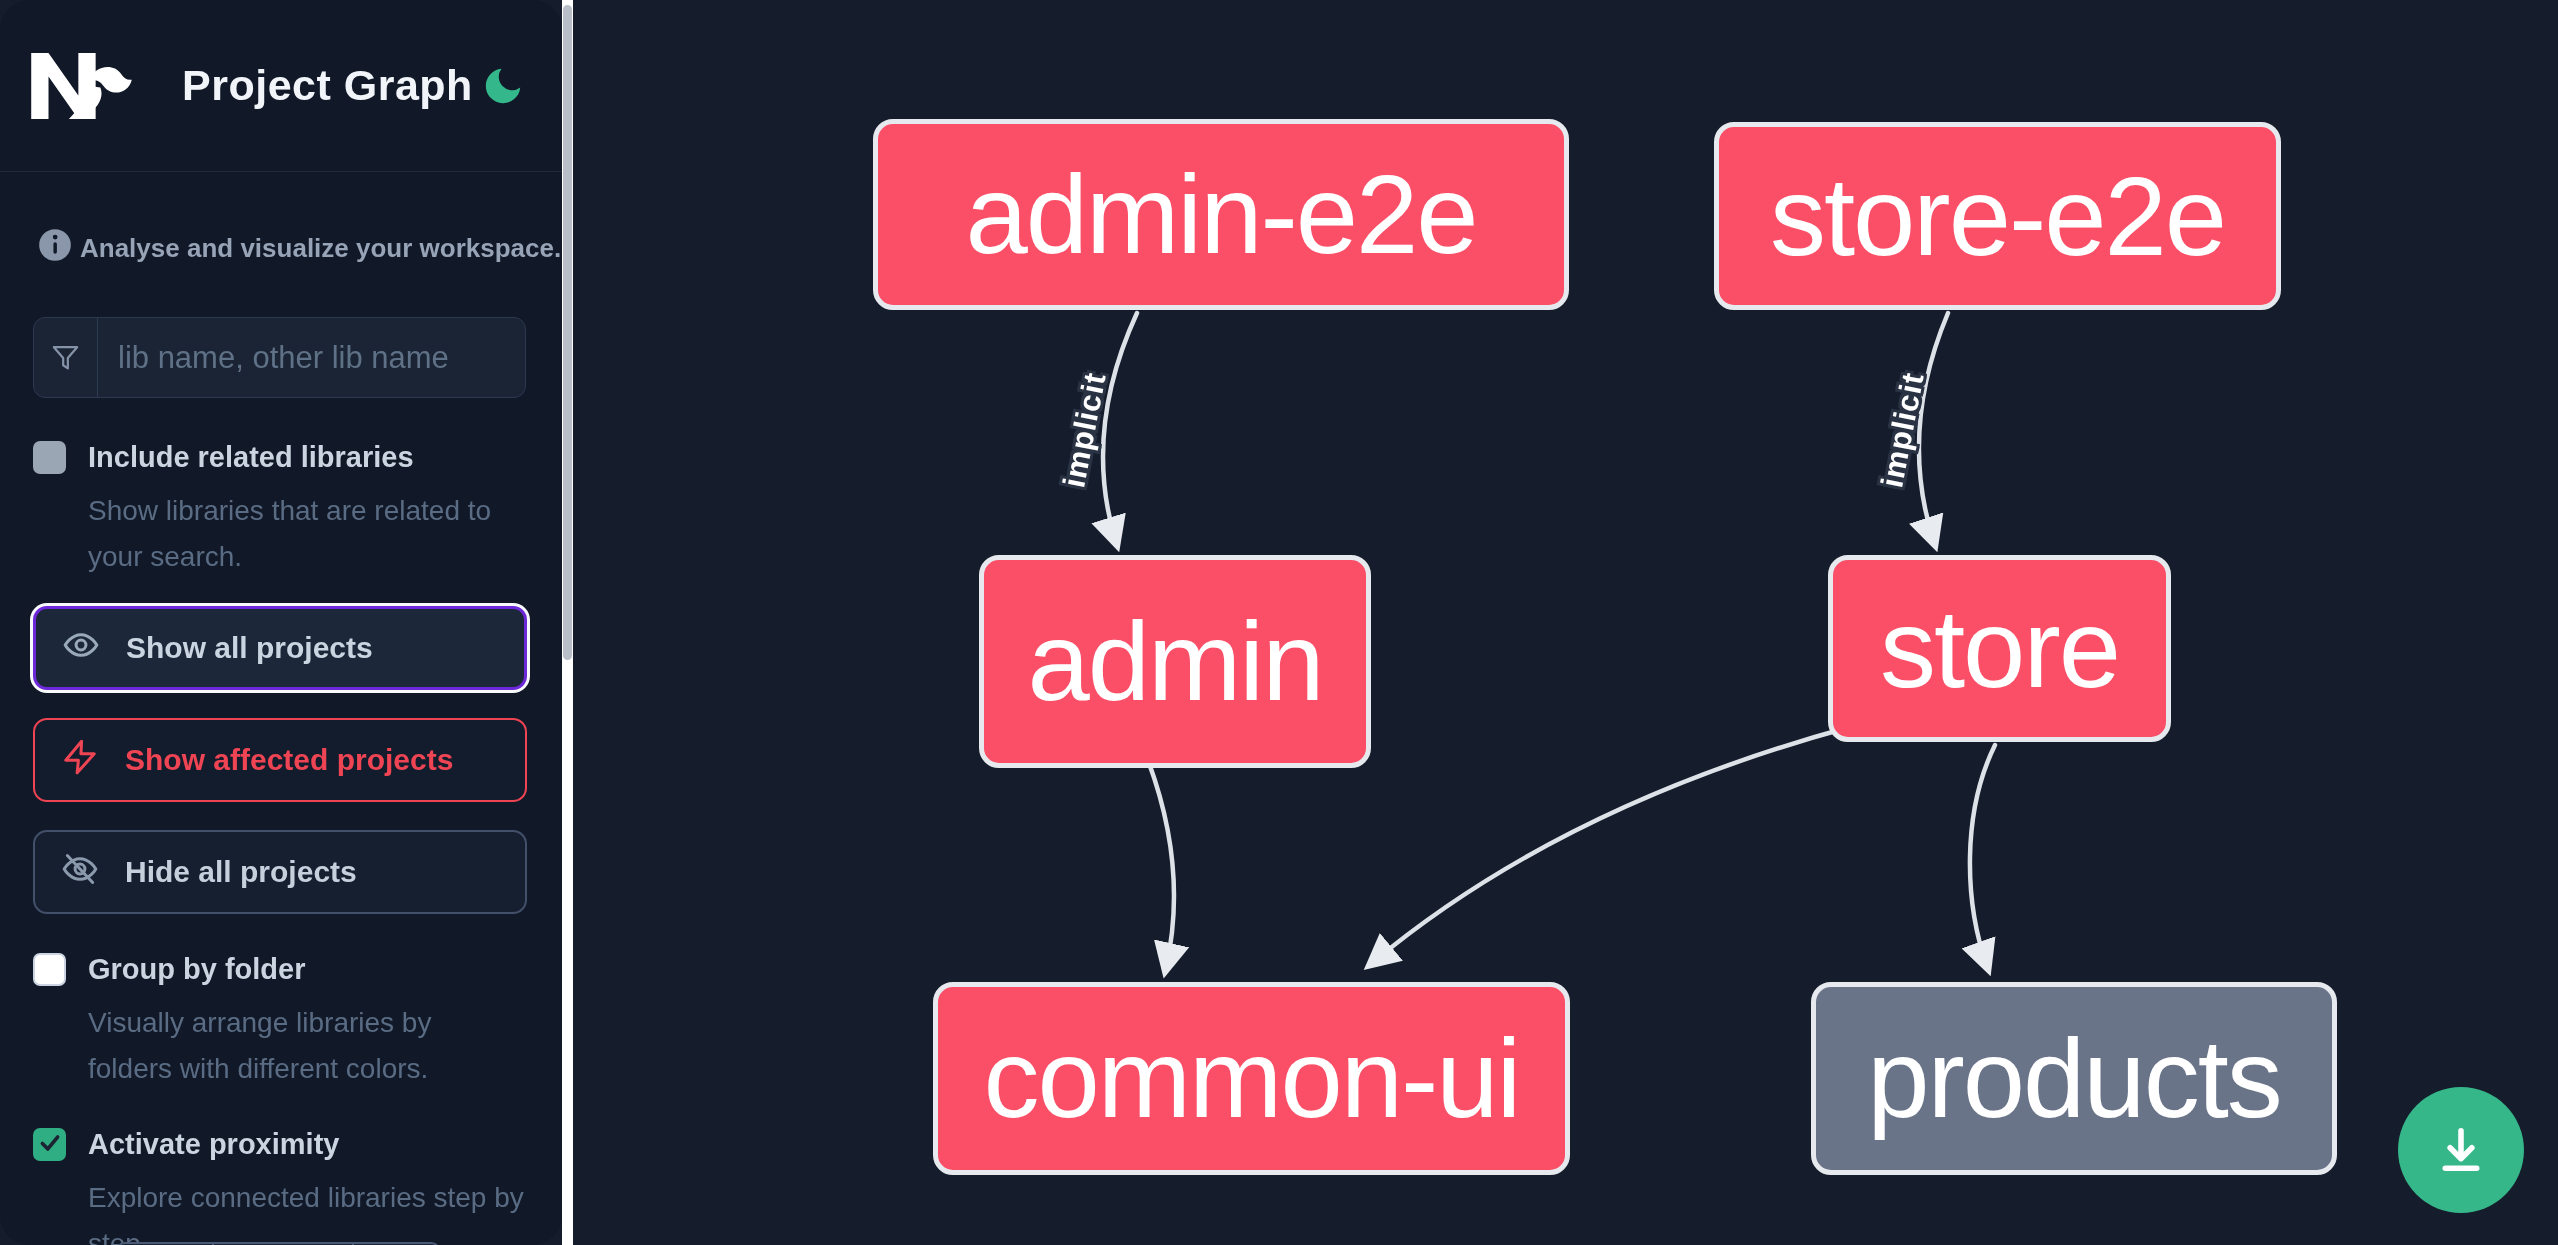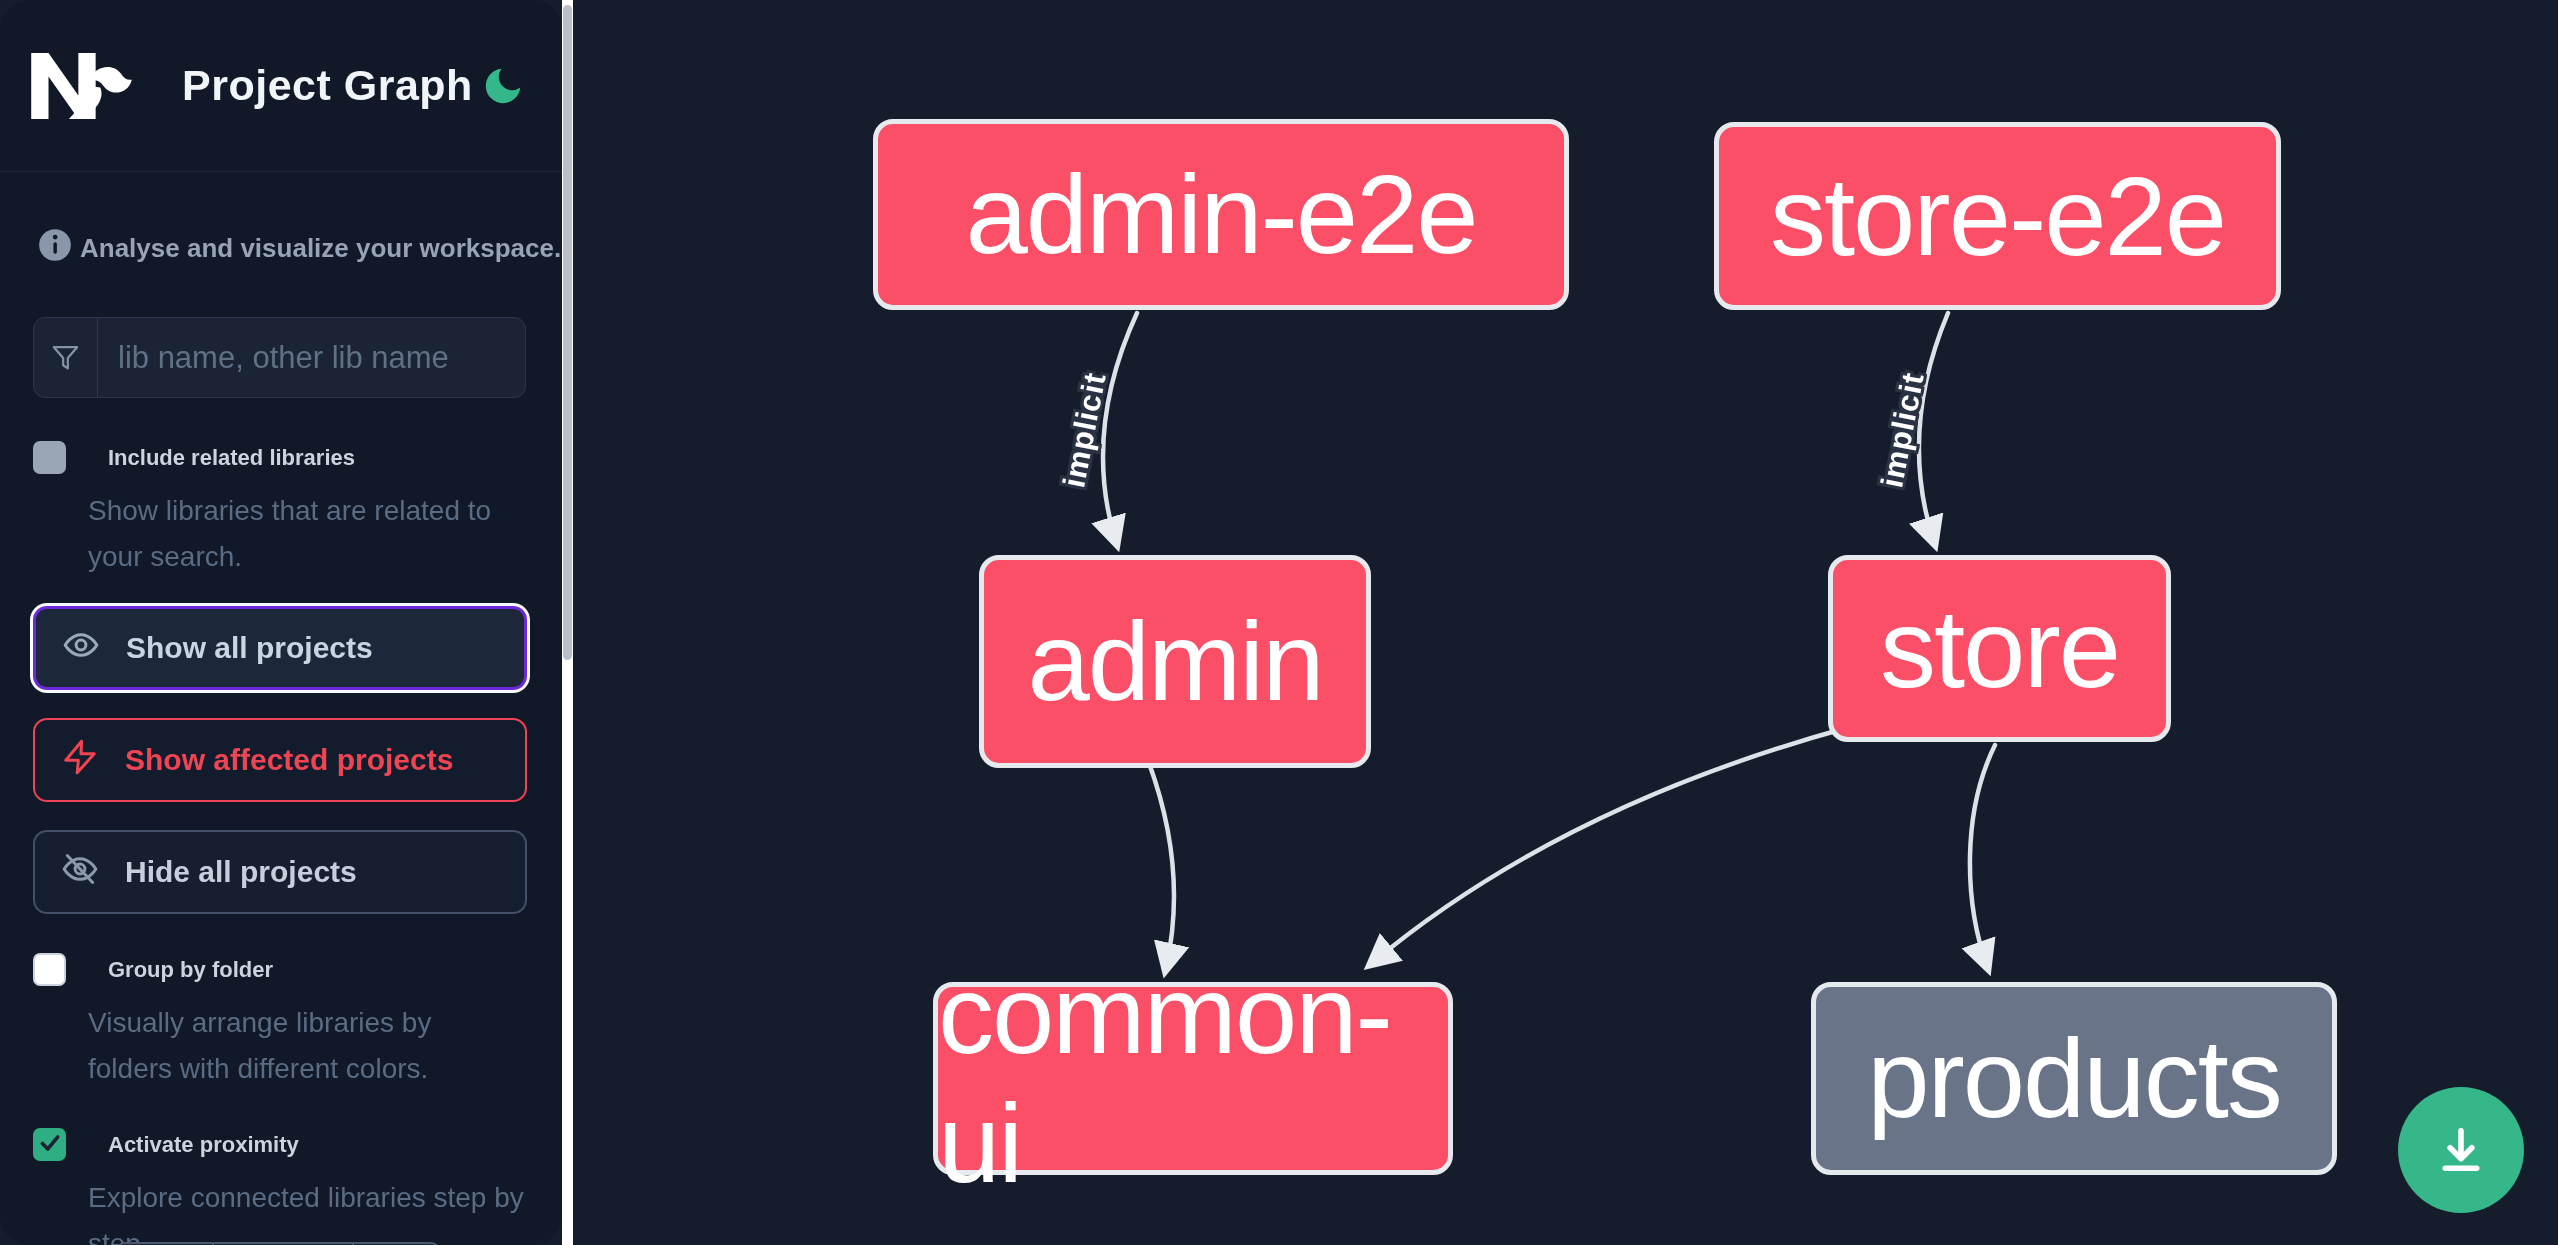--- a/index.html
+++ b/index.html
@@ -30,21 +30,21 @@
       font-size:31px;padding:0 20px;font-family:"Liberation Sans",sans-serif;}
   .search-input::placeholder{color:#5f7186;}
 
   .toggle{position:absolute;left:33px;width:500px;}
   .toggle-row{display:flex;align-items:center;gap:22px;}
   .checkbox{width:33px;height:33px;border-radius:7px;flex:none;box-sizing:border-box;}
   .cb-gray{background:#9ba6b4;}
   .cb-white{background:#ffffff;border:2px solid #cbd5e1;}
   .cb-green{background:#30ae83;display:flex;align-items:center;justify-content:center;}
   .cb-green svg{width:26px;height:26px;}
-  .toggle-label{font-size:22px;font-weight:bold;color:#cbd5e1;margin-left:20px;}
+  .toggle-label{font-size:29px;font-weight:bold;color:#cbd5e1;}
   .toggle-desc{margin:14px 0 0 55px;font-size:28px;line-height:46px;color:#5a6c84;}
   #toggle-include{top:441px;} #toggle-include .toggle-desc{width:450px;}
   #toggle-group{top:953px;}   #toggle-group .toggle-desc{width:430px;}
   #toggle-proximity{top:1128px;} #toggle-proximity .toggle-desc{width:460px;}
 
   .side-btn{position:absolute;left:33px;width:494px;height:84px;border-radius:14px;
       display:flex;align-items:center;gap:26px;padding:0 0 0 26px;box-sizing:border-box;
       font-family:"Liberation Sans",sans-serif;font-size:30px;font-weight:bold;cursor:pointer;}
   .side-btn svg{width:38px;height:38px;flex:none;}
   #btn-show-all{top:606px;background:#1c2839;border:3px solid #6d28d9;
@@ -72,21 +72,21 @@
   .node{position:absolute;display:flex;align-items:center;justify-content:center;
       border:5px solid #e6e9ee;border-radius:20px;color:#ffffff;font-size:112px;
       font-weight:400;letter-spacing:-2px;box-sizing:border-box;cursor:pointer;
       font-family:"Liberation Sans",sans-serif;}
   .node.affected{background:#fb4e67;}
   .node.unaffected{background:#6a7489;}
   #node-admin-e2e{left:873px;top:119px;width:696px;height:191px;}
   #node-store-e2e{left:1714px;top:122px;width:567px;height:188px;}
   #node-admin{left:979px;top:555px;width:392px;height:213px;}
   #node-store{left:1828px;top:555px;width:343px;height:187px;}
-  #node-common-ui{left:933px;top:982px;width:520px;height:193px;}
+  #node-common-ui{left:933px;top:982px;width:637px;height:193px;}
   #node-products{left:1811px;top:982px;width:526px;height:193px;}
 
   .edge-label{position:absolute;transform:translate(-50%,-50%) rotate(-79deg);
       font-size:31px;font-weight:bold;color:#ffffff;letter-spacing:1px;white-space:nowrap;
       text-shadow:-3px -3px 0 #2a3344,3px -3px 0 #2a3344,-3px 3px 0 #2a3344,3px 3px 0 #2a3344,
                   -3px 0 0 #2a3344,3px 0 0 #2a3344,0 -3px 0 #2a3344,0 3px 0 #2a3344;}
   #edge-label-1{left:1085px;top:430px;}
   #edge-label-2{left:1903px;top:430px;}
 
   .fab{position:absolute;left:2398px;top:1087px;width:126px;height:126px;border-radius:50%;

